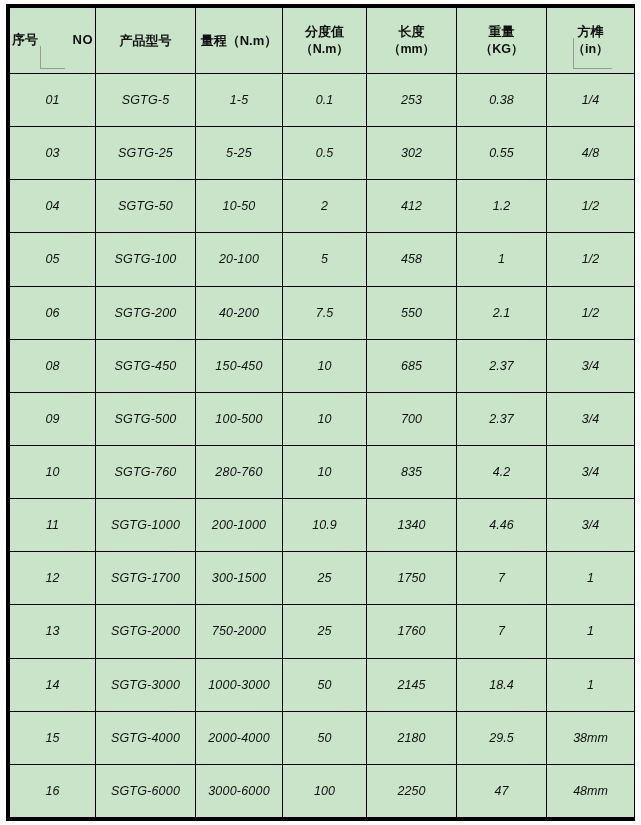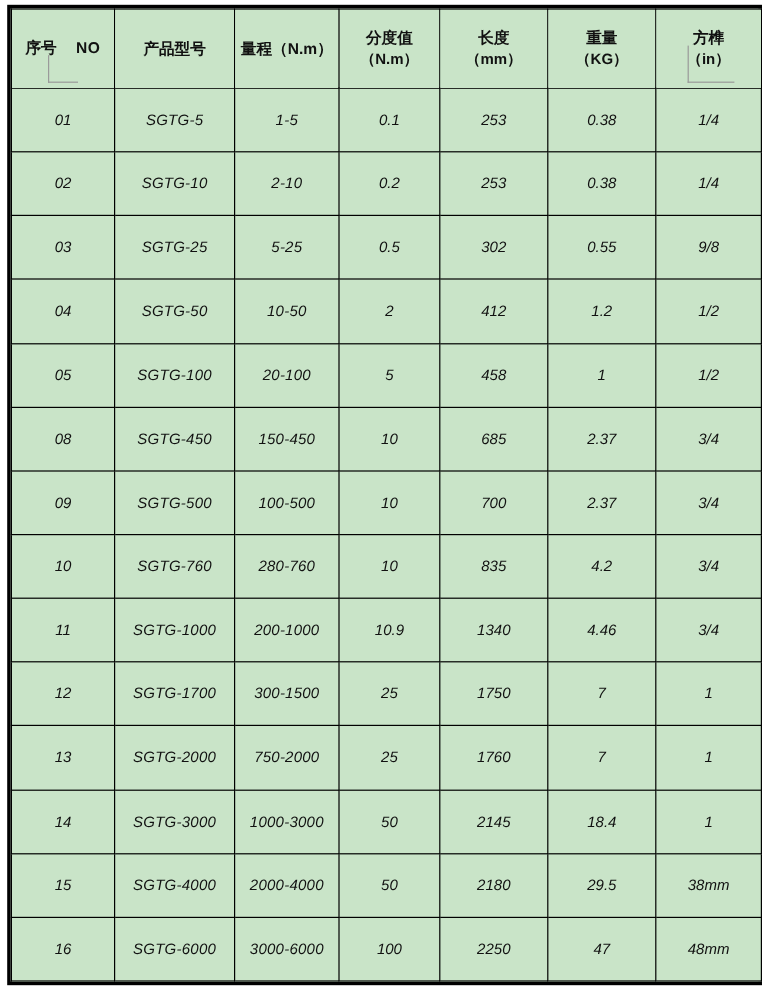--- a/index.html
+++ b/index.html
@@ -70,21 +70,21 @@
     line-height: 1.35;
   }
   .hdr-line1 { display: block; }
   .hdr-line2 { display: block; font-size: 12.5px; }
 
   
   .hdr-split {
     display: flex;
     flex-direction: row;
     align-items: center;
-    justify-content: center;
+    justify-content: space-between;
     gap: 16px;
     padding-bottom: 2px;
   }
   .hdr-split .cn { font-size: 13px; }
   .hdr-split .en { font-size: 13px; letter-spacing: .5px; }
 
   
   .corner-mark {
     position: absolute;
     width: 24px;
@@ -181,56 +181,56 @@
         <tr class="data-row">
           <td>01</td>
           <td class="model-cell">SGTG-5</td>
           <td class="range-cell">1-5</td>
           <td>0.1</td>
           <td>253</td>
           <td>0.38</td>
           <td>1/4</td>
         </tr>
         <tr class="data-row">
-          <td>02</td>
-          <td class="model-cell">SGTG-10</td>
-          <td class="range-cell">2-10</td>
-          <td>0.2</td>
-          <td>253</td>
-          <td>0.38</td>
-          <td>1/4</td>
-        </tr>
-        <tr class="data-row">
           <td>03</td>
           <td class="model-cell">SGTG-25</td>
           <td class="range-cell">5-25</td>
           <td>0.5</td>
           <td>302</td>
           <td>0.55</td>
-          <td>9/8</td>
+          <td>4/8</td>
         </tr>
         <tr class="data-row">
           <td>04</td>
           <td class="model-cell">SGTG-50</td>
           <td class="range-cell">10-50</td>
           <td>2</td>
           <td>412</td>
           <td>1.2</td>
           <td>1/2</td>
         </tr>
         <tr class="data-row">
           <td>05</td>
           <td class="model-cell">SGTG-100</td>
           <td class="range-cell">20-100</td>
           <td>5</td>
           <td>458</td>
           <td>1</td>
           <td>1/2</td>
         </tr>
         <tr class="data-row">
+          <td>06</td>
+          <td class="model-cell">SGTG-200</td>
+          <td class="range-cell">40-200</td>
+          <td>7.5</td>
+          <td>550</td>
+          <td>2.1</td>
+          <td>1/2</td>
+        </tr>
+        <tr class="data-row">
           <td>08</td>
           <td class="model-cell">SGTG-450</td>
           <td class="range-cell">150-450</td>
           <td>10</td>
           <td>685</td>
           <td>2.37</td>
           <td>3/4</td>
         </tr>
         <tr class="data-row">
           <td>09</td>

